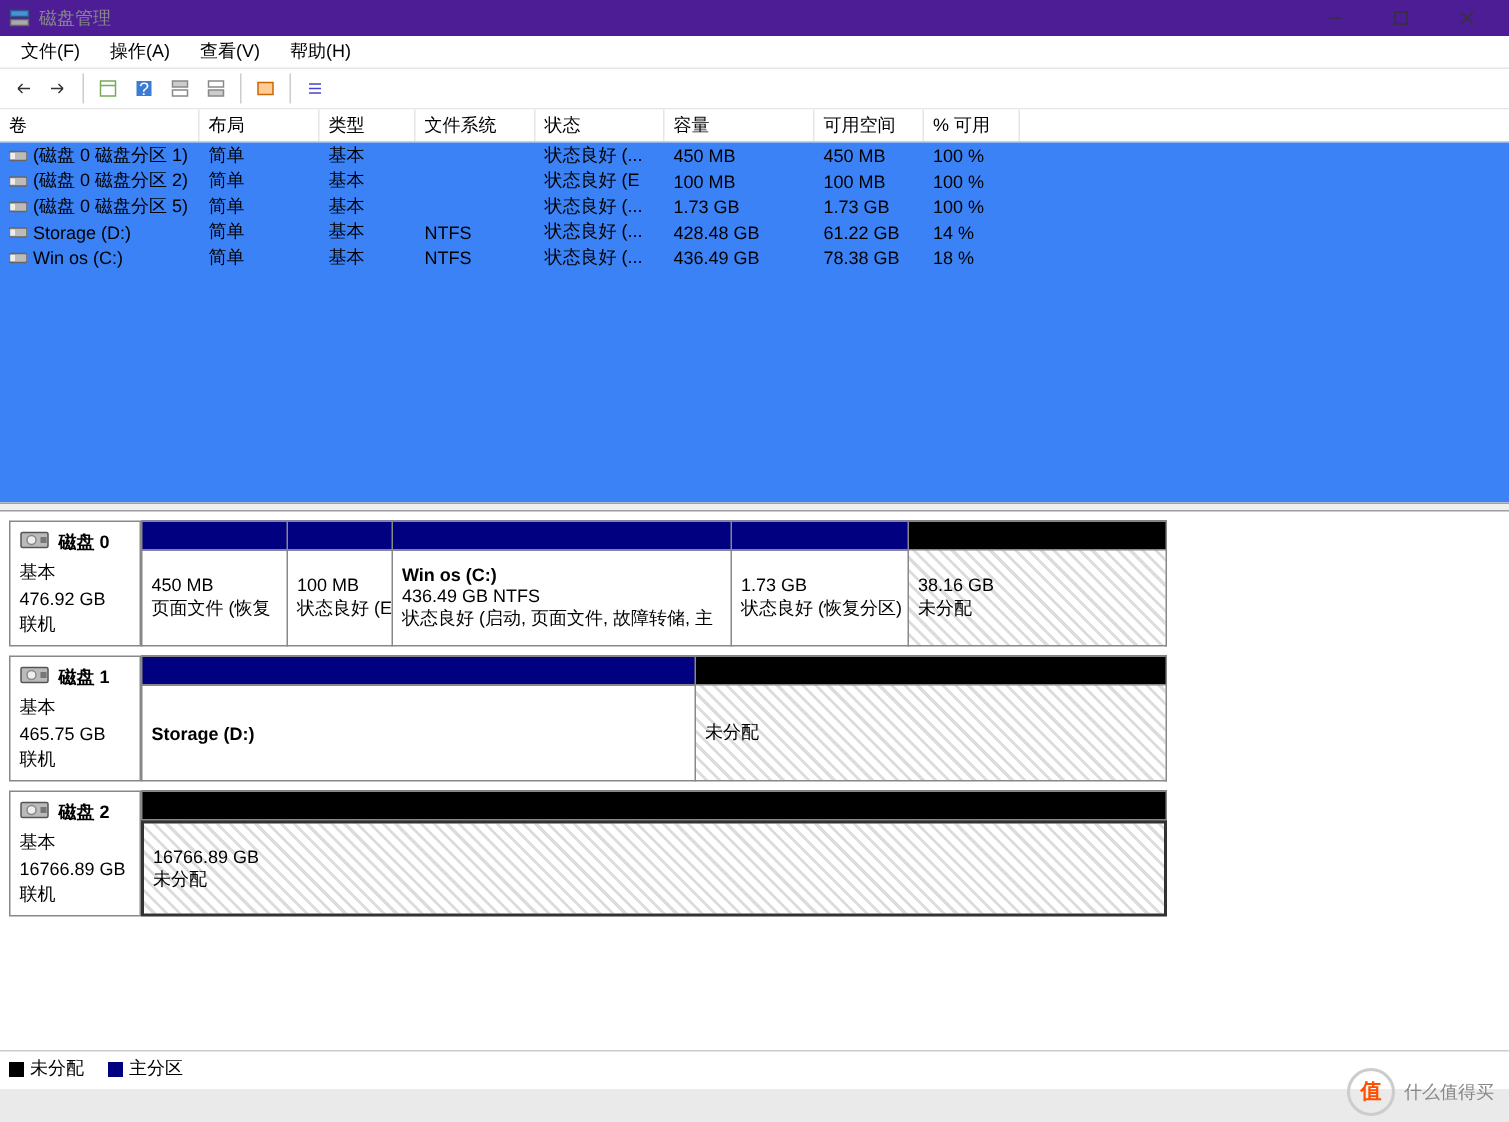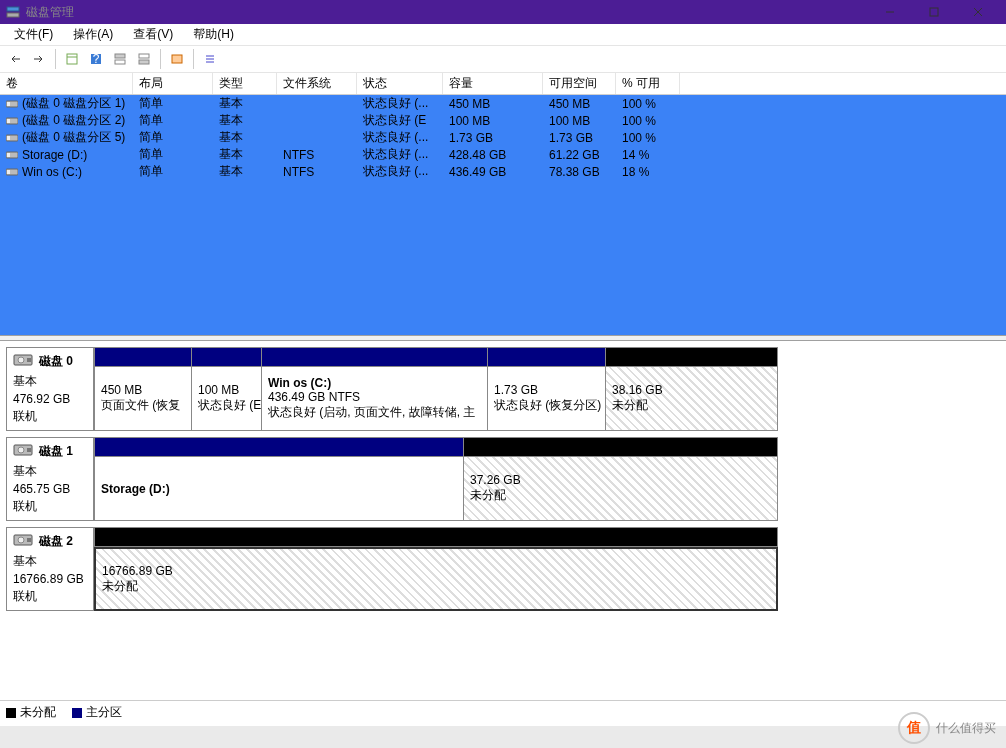--- a/index.html
+++ b/index.html
@@ -328,21 +328,20 @@
       <div class="disk-parts">
         <div class="parts-top">
           <div class="part-top-seg clr-primary" style="width: 370px;"></div>
           <div class="part-top-seg clr-unalloc" style="width: 314px;"></div>
         </div>
         <div class="parts-body">
           <div class="part-cell" style="width: 370px;">
             <b>Storage  (D:)</b>
           </div>
           <div class="part-cell unalloc" style="width: 314px;">
-            <span>37.26 GB</span>
             <span>未分配</span>
           </div>
         </div>
       </div>
     </div>
     <div class="disk-row">
       <div class="disk-info">
         <div class="hdr">
           <span><svg width="20" height="16">
               <rect x="1" y="3" width="18" height="10" rx="1" fill="#bbb" stroke="#555"></rect>

